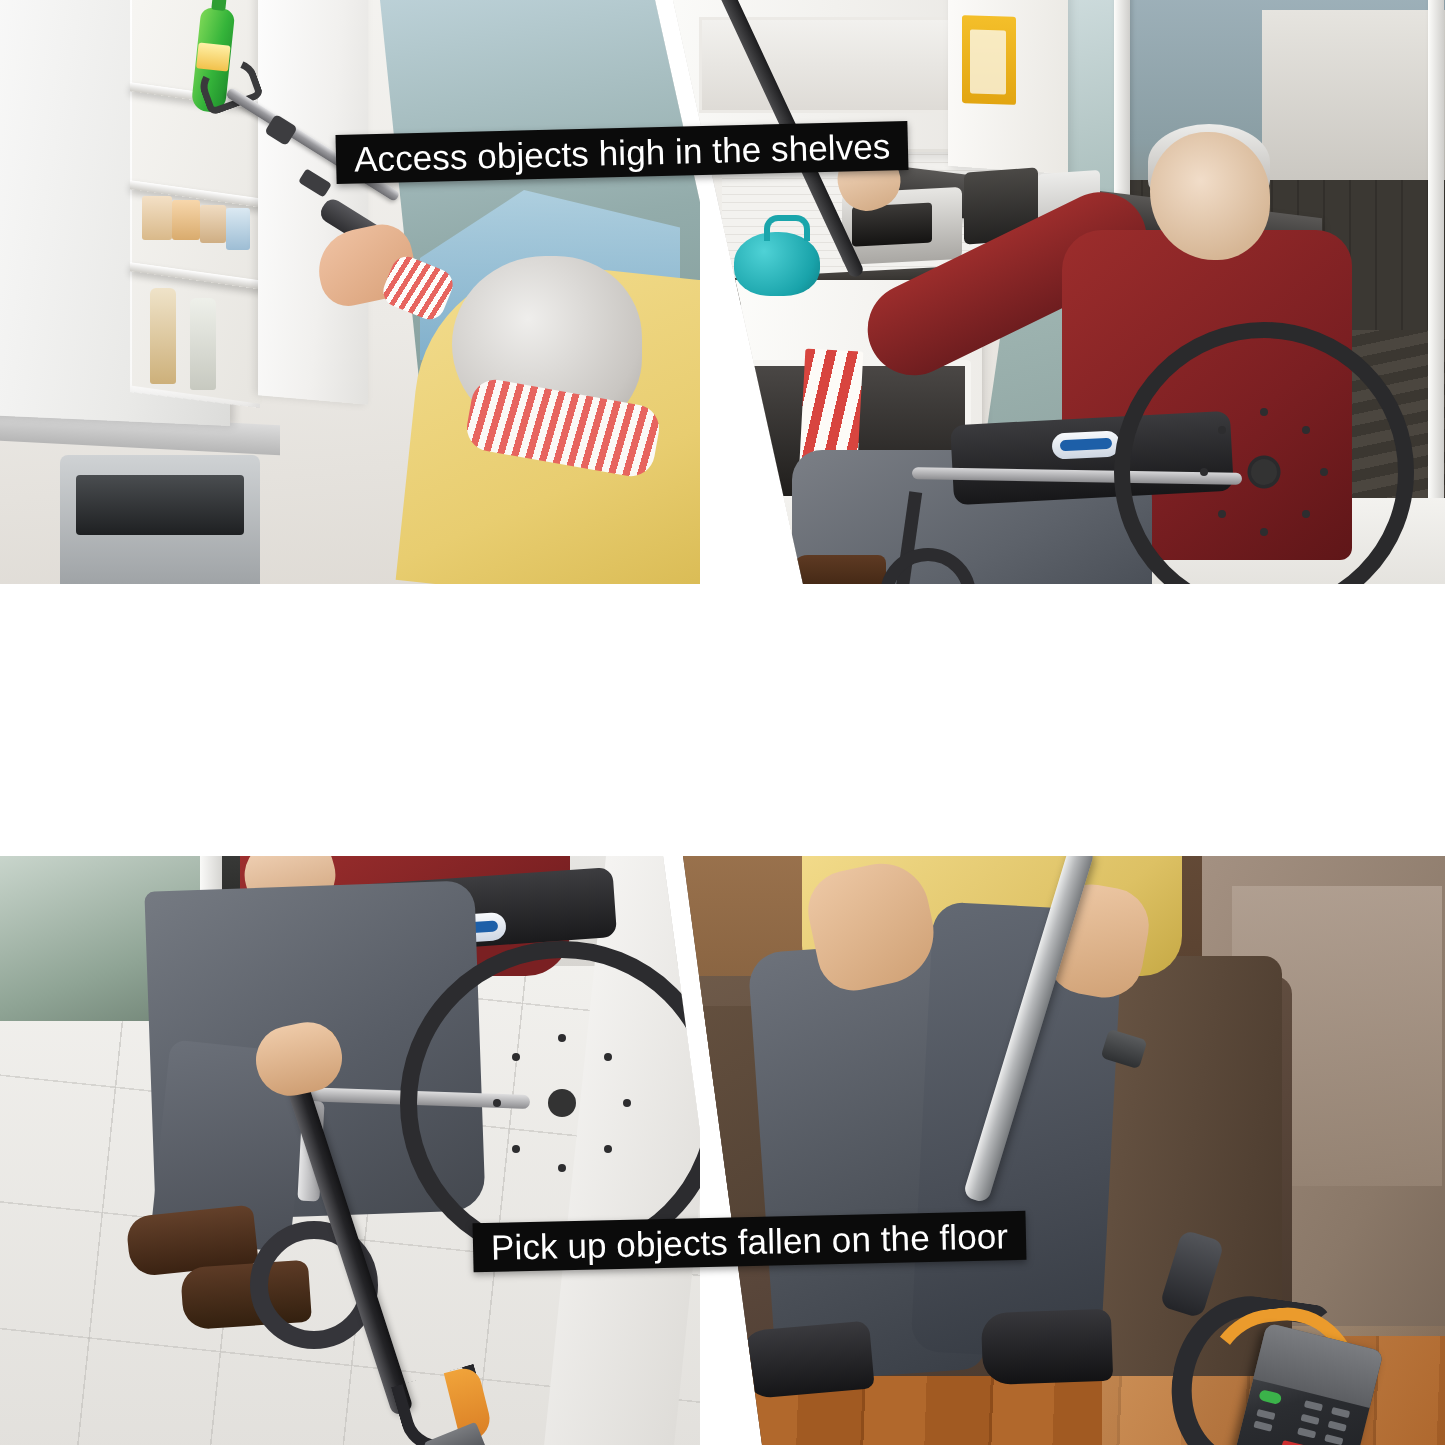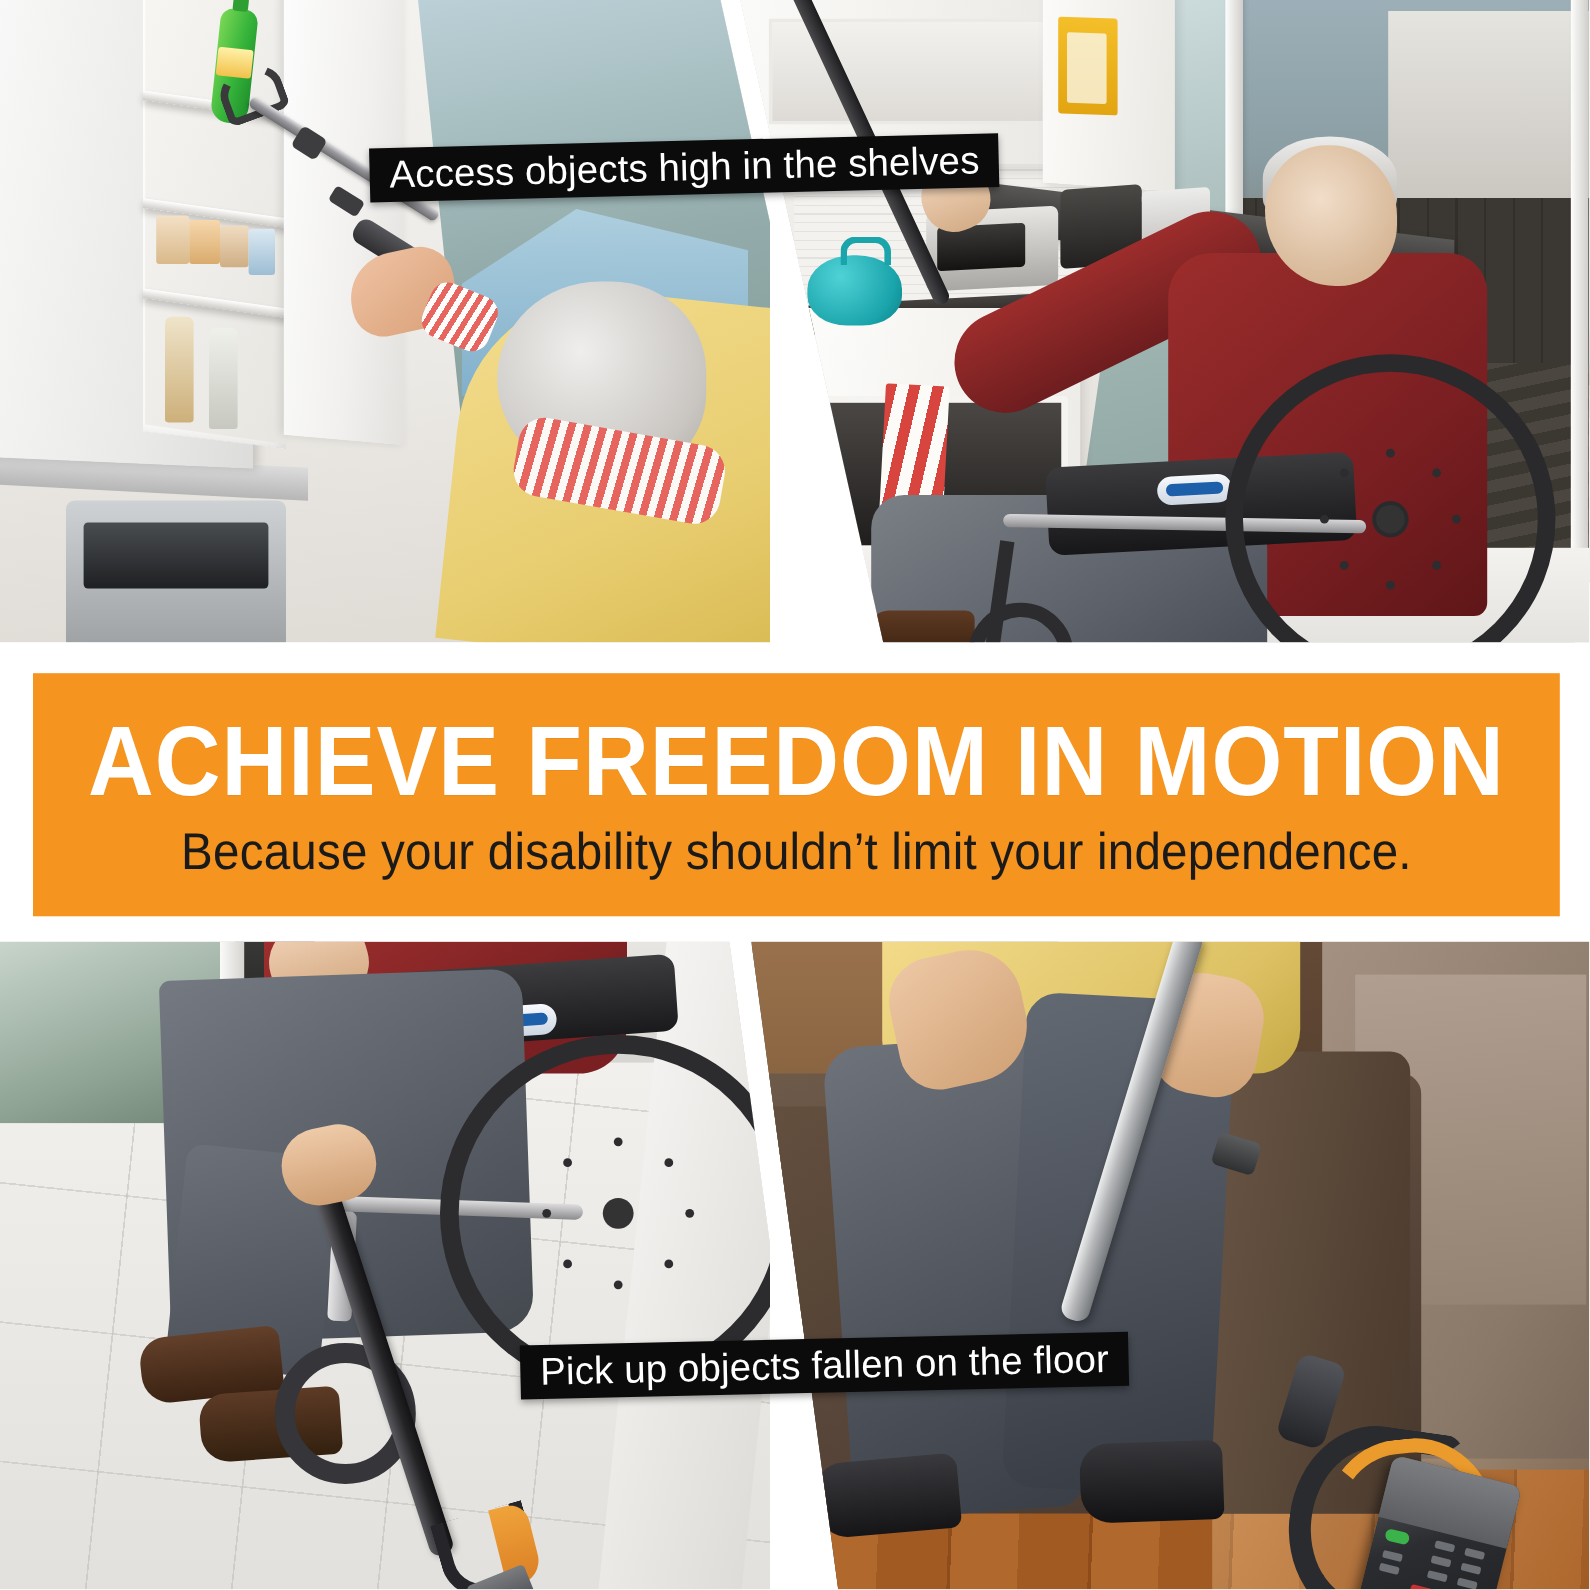--- a/index.html
+++ b/index.html
@@ -815,24 +815,20 @@
         <div class="wc-caster"></div>
         <div class="wc-wheel-big"></div>
       </div>
     </div>
 
     <div class="caption" id="caption-top">
       <span>Access objects high in the shelves</span>
     </div>
   </div>
 
-  <div class="banner">
-    <div class="banner-title">ACHIEVE FREEDOM IN MOTION</div>
-    <div class="banner-sub">Because your disability shouldn’t limit your independence.</div>
-  </div>
 
   <div class="bottom-row">
 
     <div class="panel bl">
       <div class="scene">
         <div class="bl-bg"></div>
         <div class="bl-tile"></div>
         <div class="bl-walltop"></div>
         <div class="bl-doorglass"></div>
         <div class="bl-darkglass"></div>

